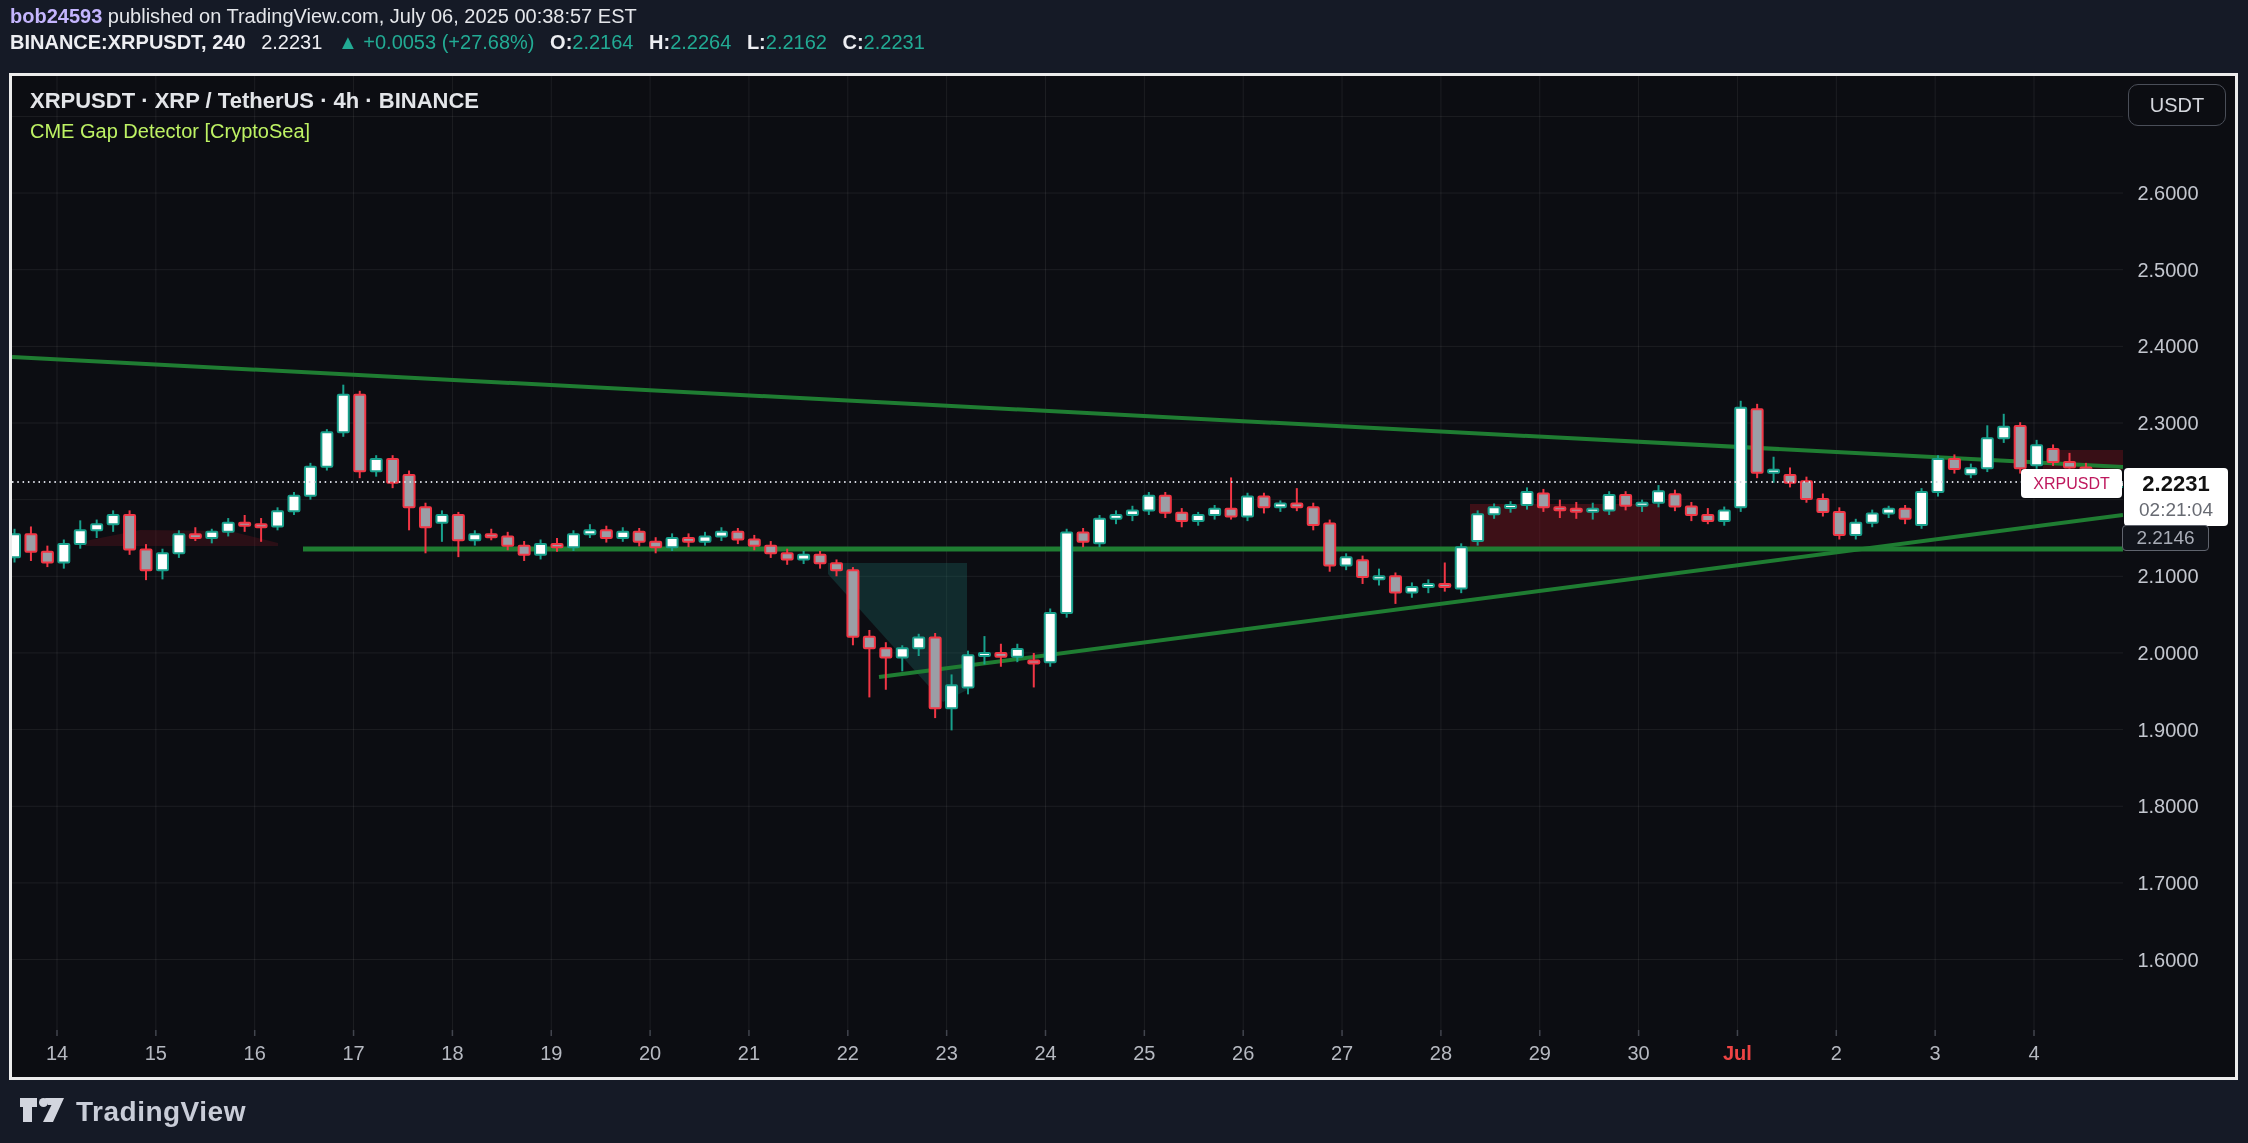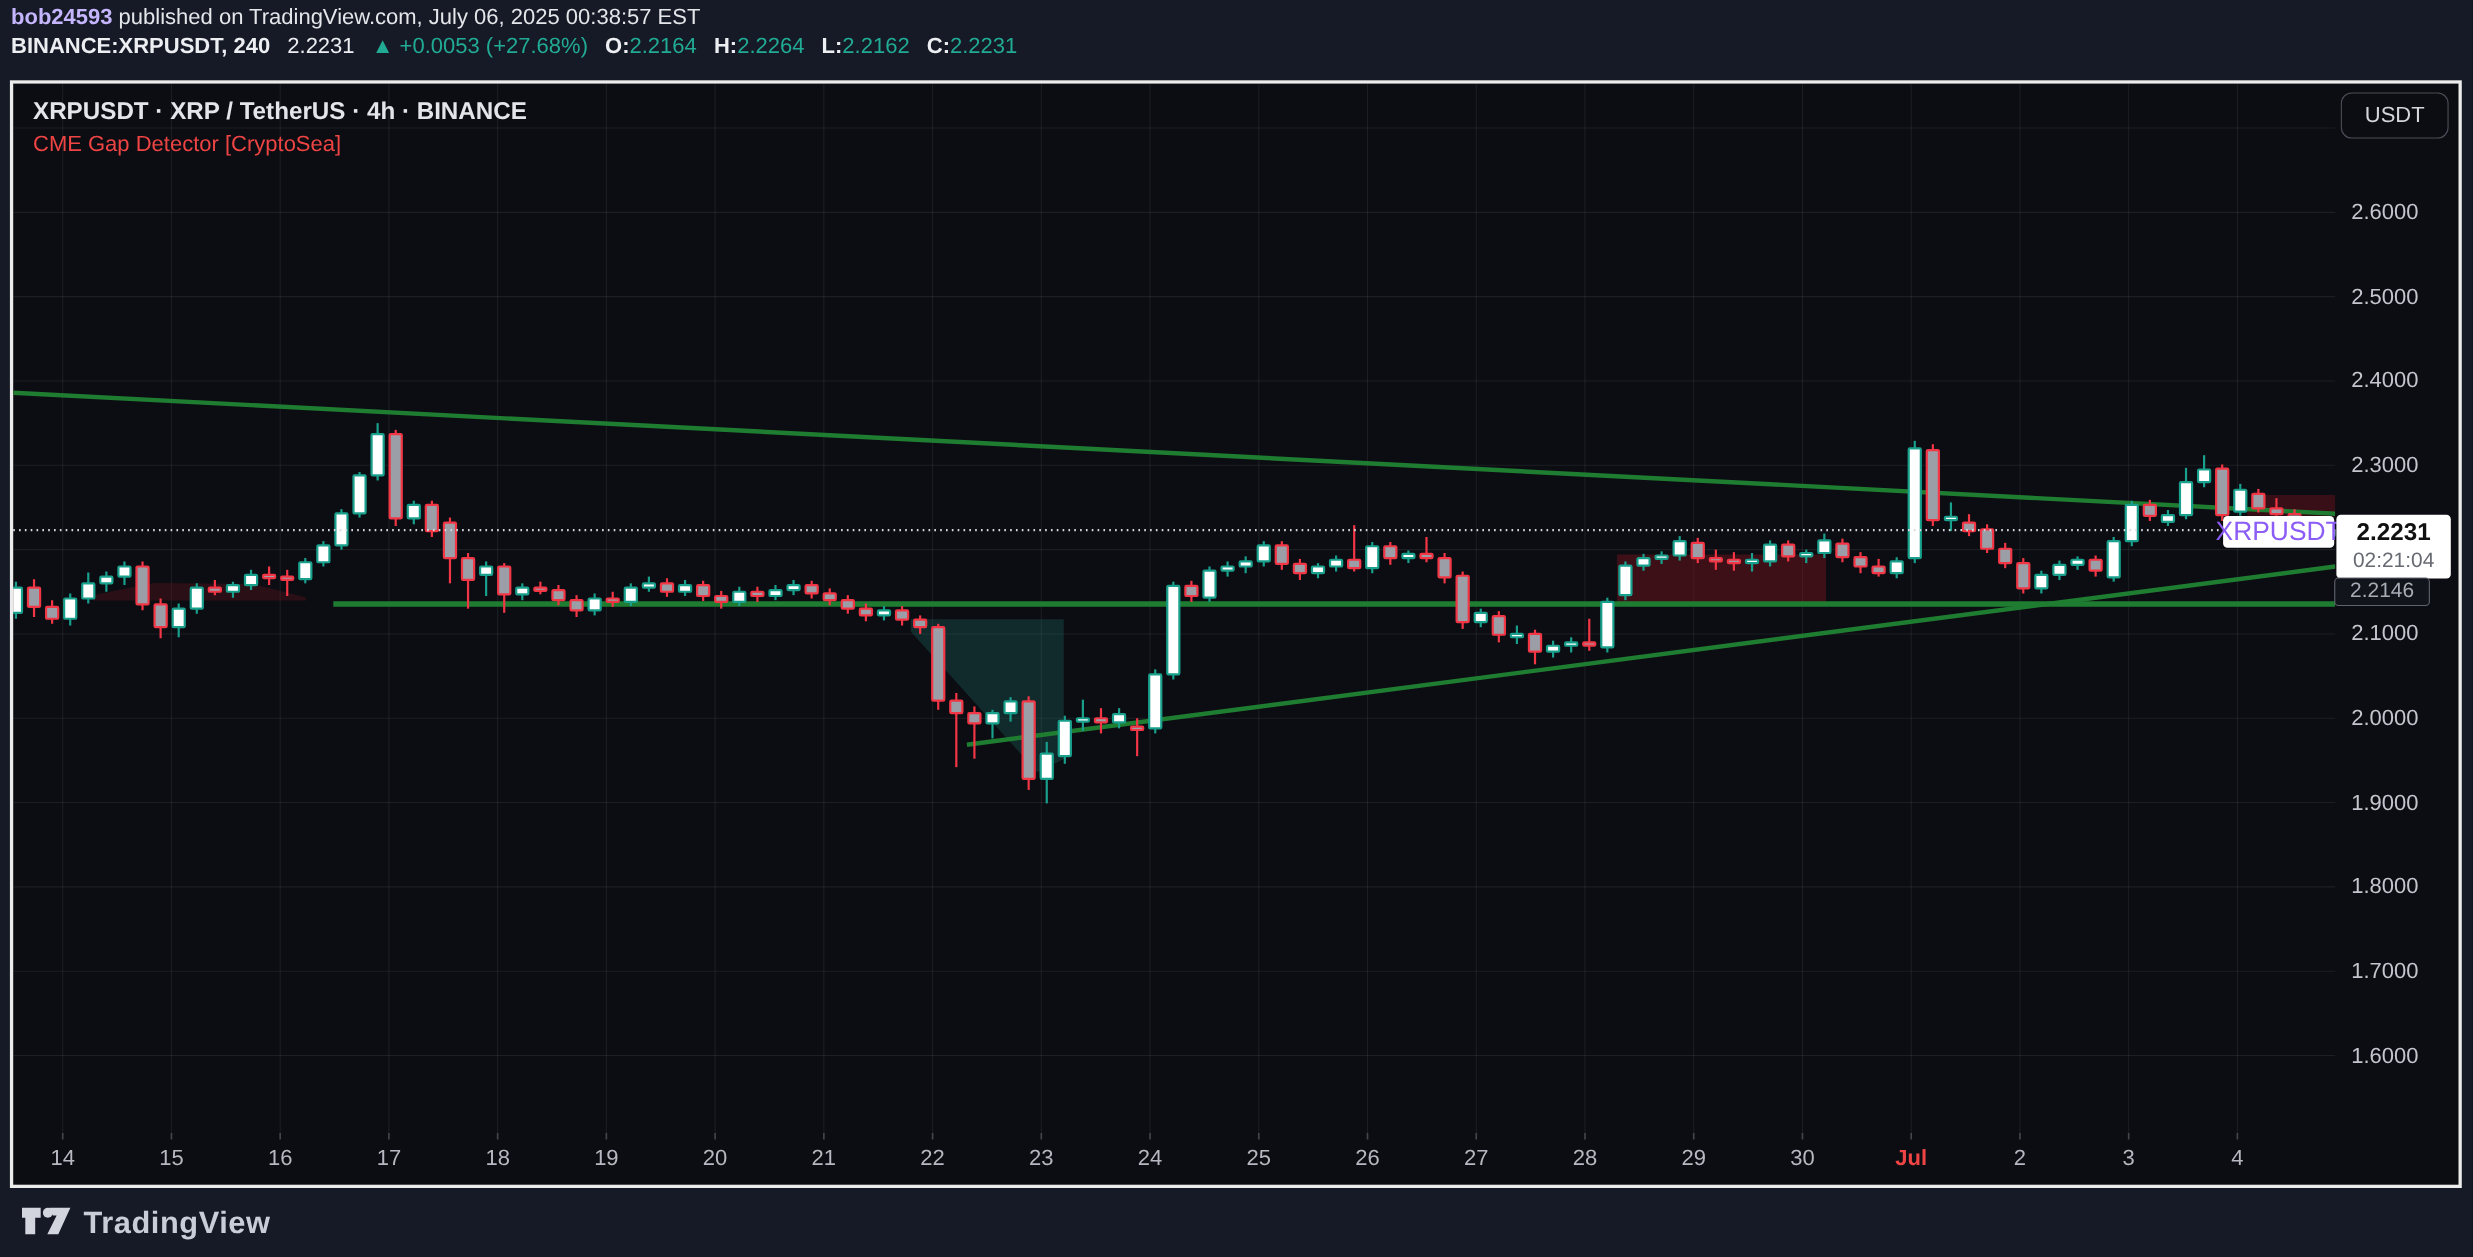--- a/index.html
+++ b/index.html
@@ -19,29 +19,29 @@
   .hdr2 .ohlc-l{font-weight:bold;color:#edeef2;}
   .hdr2 .sp{display:inline-block;width:10px;}
   
   .frame{
     position:absolute;left:9px;top:73px;width:2229px;height:1007px;
     box-sizing:border-box;border:3px solid #ececec;background:#0c0d12;
   }
   #chart-svg{position:absolute;left:0;top:0;}
   
   .cttl{position:absolute;left:30px;top:88px;font-size:22px;font-weight:bold;color:#e3e5e9;white-space:nowrap;}
-  .csub{position:absolute;left:30px;top:120px;font-size:20px;color:#ef4444;white-space:nowrap;}
+  .csub{position:absolute;left:30px;top:120px;font-size:20px;color:#bef264;white-space:nowrap;}
   .usdt-btn{
     position:absolute;left:2128px;top:84px;width:98px;height:42px;box-sizing:border-box;
     border:1.5px solid #4a4e58;border-radius:10px;color:#d4d6dc;font-size:20px;
     display:flex;align-items:center;justify-content:center;background:transparent;cursor:pointer;
   }
   .price-tag{
     position:absolute;left:2021px;top:469px;width:101px;height:29px;background:#ffffff;
-    border-radius:4px;color:#8b5cf6;font-size:24px;display:flex;align-items:center;justify-content:center;
+    border-radius:4px;color:#be185d;font-size:16px;display:flex;align-items:center;justify-content:center;
     box-shadow:0 0 0 1px rgba(0,0,0,.15);
   }
   .price-box{
     position:absolute;left:2124px;top:468px;width:104px;height:58px;background:#ffffff;
     border-radius:4px;text-align:center;
   }
   .price-box .p{font-size:22px;font-weight:bold;color:#111;line-height:28px;margin-top:2px;}
   .price-box .cd{font-size:19px;color:#676a72;line-height:24px;}
   .level-box{
     position:absolute;left:2122px;top:525px;width:87px;height:26px;box-sizing:border-box;

